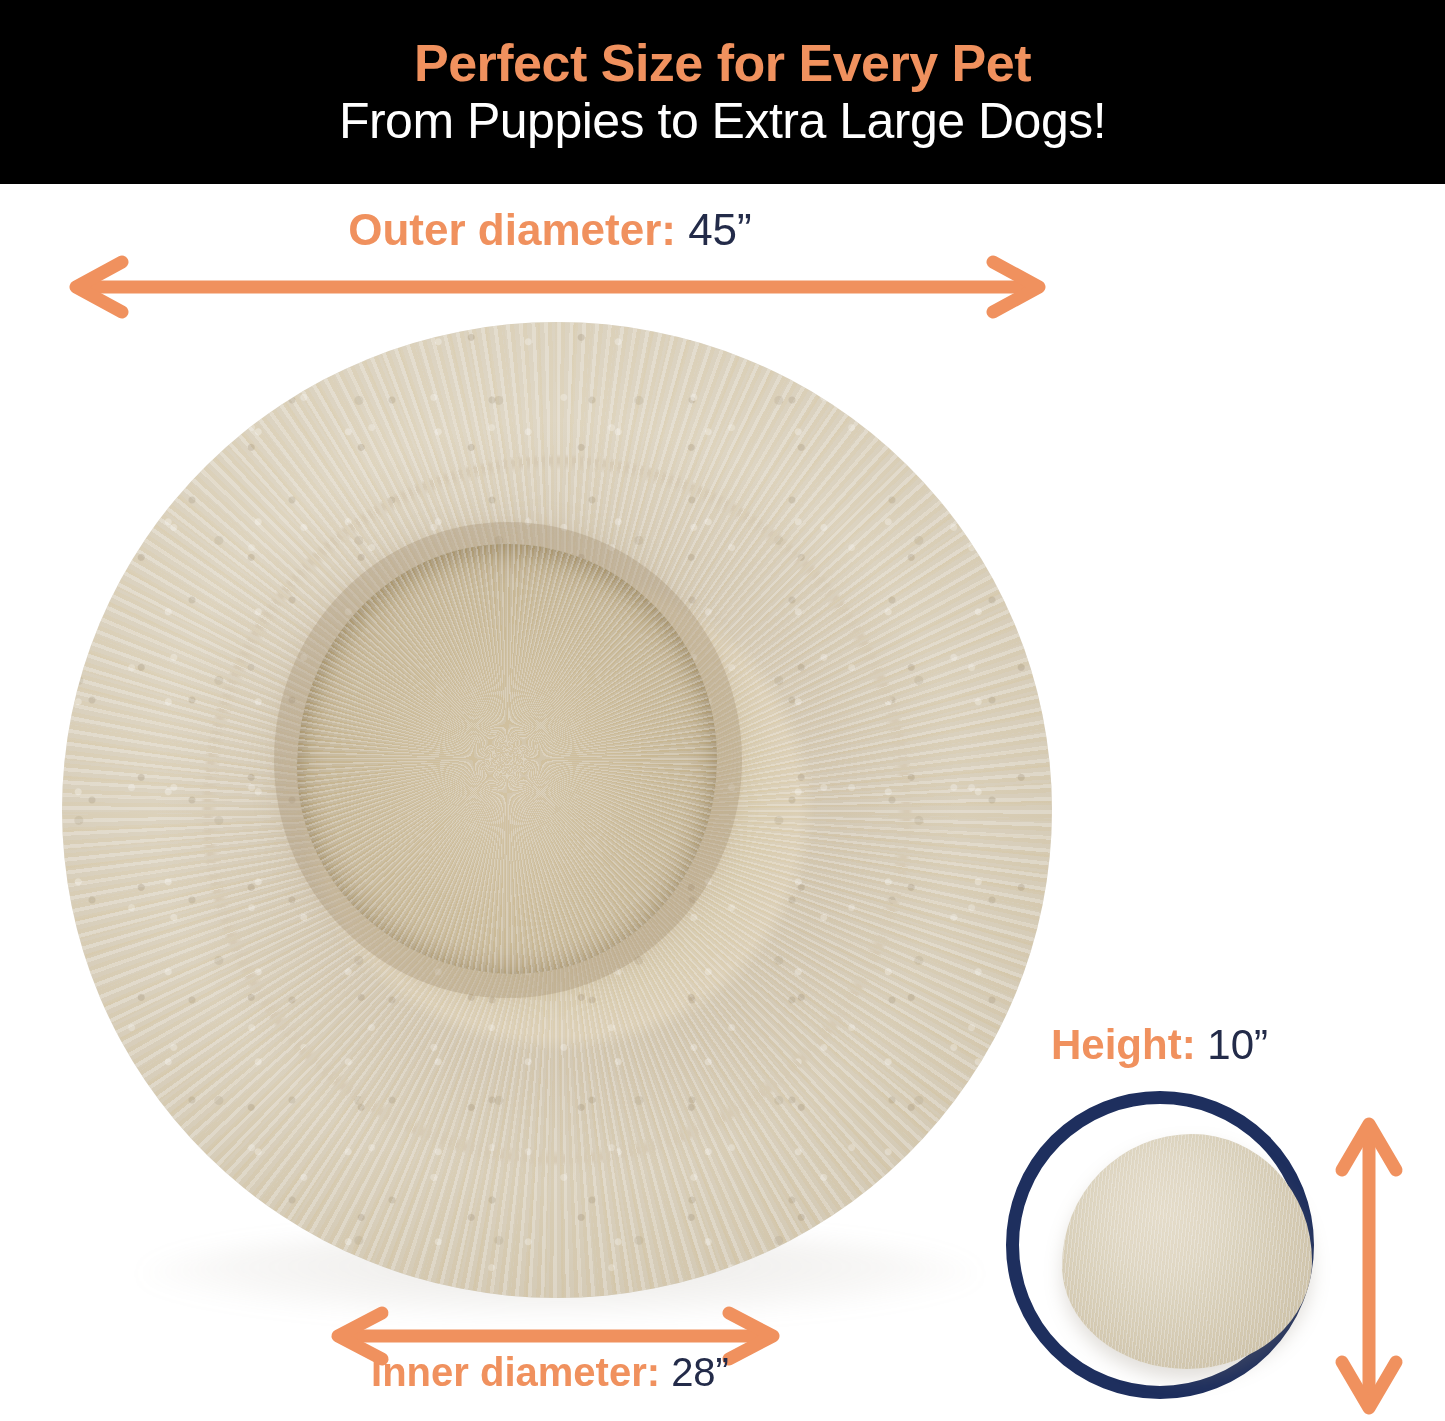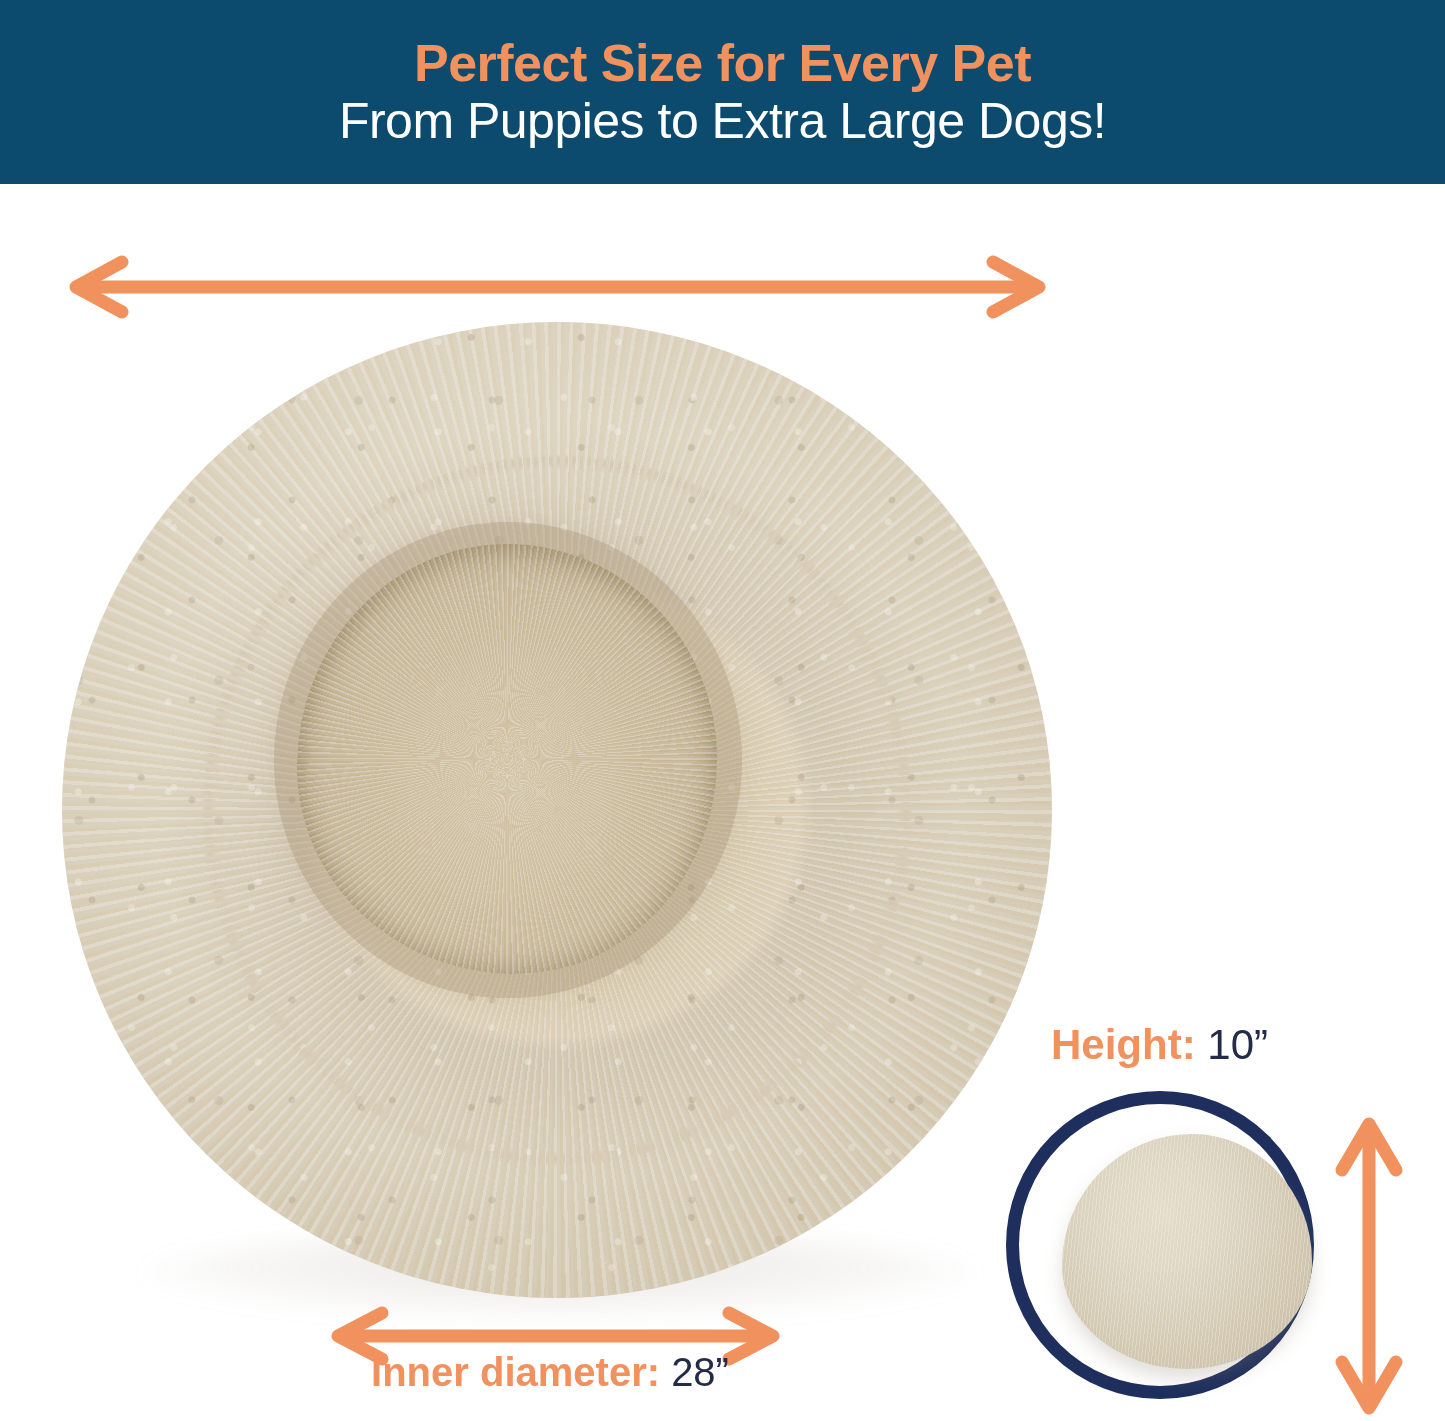--- a/index.html
+++ b/index.html
@@ -19,21 +19,21 @@
     overflow: hidden;
   }
 
   
   #header-banner {
     position: absolute;
     left: 0;
     top: 0;
     width: 1445px;
     height: 184px;
-    background: #0c4a6e;
+    background: #000000;
     display: flex;
     flex-direction: column;
     align-items: center;
     justify-content: center;
   }
   #headline {
     font-size: 52px;
     font-weight: bold;
     color: #F0915E;
     letter-spacing: -0.5px;
@@ -282,20 +282,24 @@
 </head>
 <body>
 
 <div id="page">
 
   <div id="header-banner">
     <div id="headline">Perfect Size for Every Pet</div>
     <div id="subheadline">From Puppies to Extra Large Dogs!</div>
   </div>
 
+  <div class="dim-label" id="outer-diameter-label">
+    <span class="lab">Outer diameter: </span>
+    <span class="val">45”</span>
+  </div>
 
   <svg class="arrow-svg" id="outer-diameter-arrow" viewBox="0 0 995 58">
     <g stroke="#F0915E" stroke-width="13" stroke-linecap="round" stroke-linejoin="round" fill="none">
       <line x1="22" y1="29" x2="973" y2="29"></line>
       <polyline points="62,4 16,29 62,54"></polyline>
       <polyline points="933,4 979,29 933,54"></polyline>
     </g>
   </svg>
 
   <div id="bed-topview-shadow"></div>

